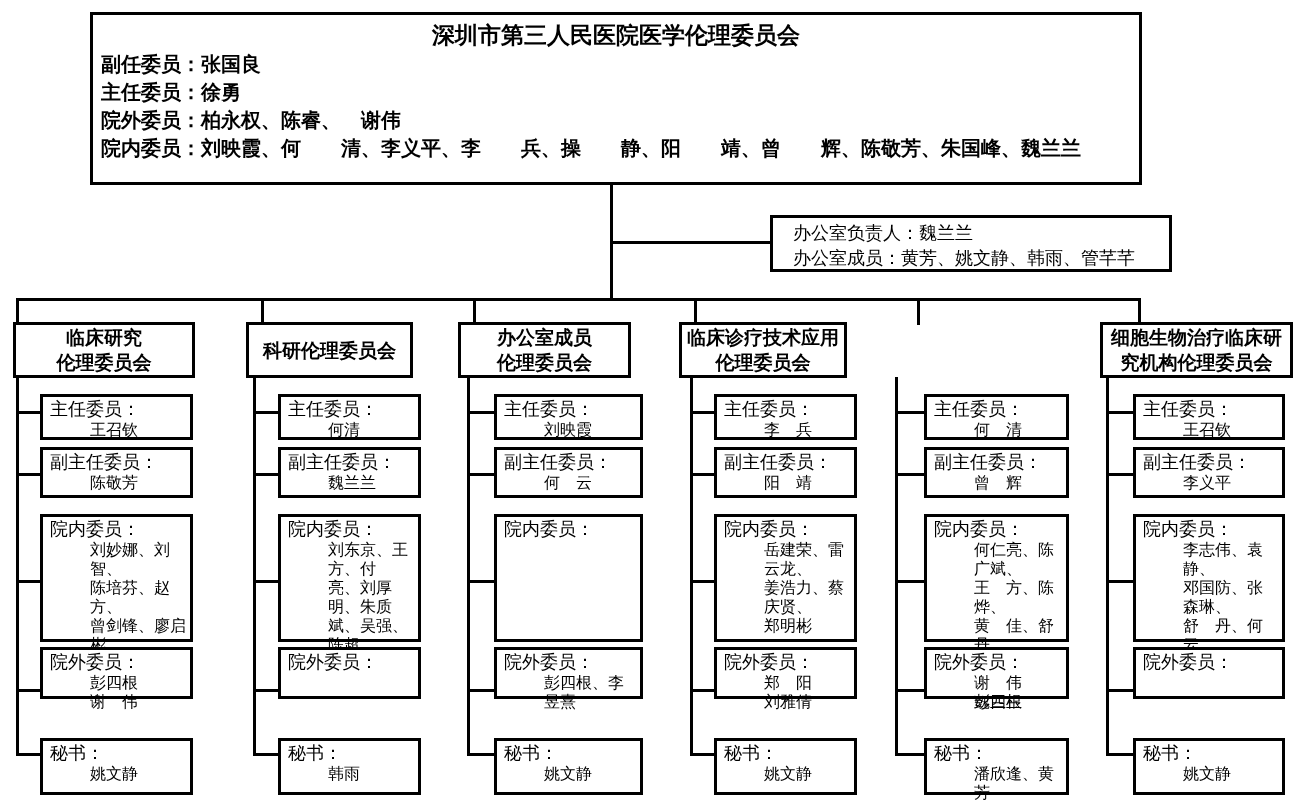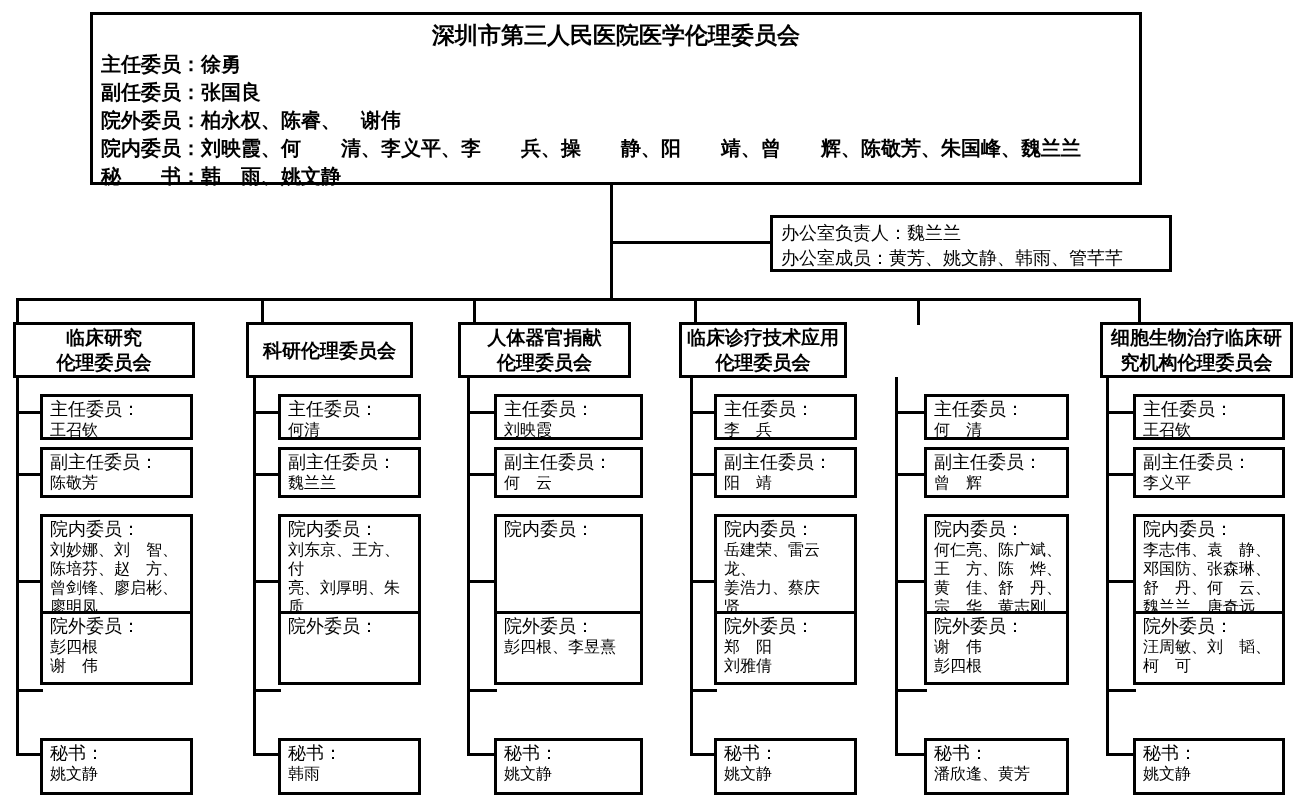--- a/index.html
+++ b/index.html
@@ -9,56 +9,55 @@
   }
   .box{position:absolute;border:3px solid #000;background:#fff;box-sizing:border-box;}
   .line{position:absolute;background:#000;}
 
   
   #main-box{left:90px;top:12px;width:1052px;height:173px;padding:0 8px;}
   #main-box .title{font-weight:bold;font-size:23px;text-align:center;margin-top:5px;line-height:30px;}
   #main-box .row{font-weight:bold;font-size:20px;line-height:28px;white-space:nowrap;}
 
   
-  #office-box{left:770px;top:215px;width:402px;height:57px;padding:2px 8px;
+  #office-box{left:770px;top:215px;width:402px;height:57px;padding:2px 20px;
     font-family:"DejaVu Serif",serif;font-size:18px;line-height:25px;}
   #office-box div{white-space:nowrap;}
 
   
   .vline{width:3px;}
   .hline{height:3px;}
   .tick{top:298px;height:27px;width:3px;}
   .spine{top:377px;height:379px;width:3px;}
   .stub{height:3px;}
   .stub.s1{top:411px}.stub.s2{top:473px}.stub.s3{top:580px}.stub.s4{top:689px}.stub.s5{top:753px}
 
   
   .hdr{top:322px;height:56px;display:flex;align-items:center;justify-content:center;
        text-align:center;font-weight:bold;font-size:19px;line-height:25px;white-space:pre-line;}
   .sub{padding:1px 4px 0 7px;font-size:16px;line-height:19px;}
   .sub .lbl{display:block;font-weight:normal;font-size:18px;line-height:22px;white-space:nowrap;}
-  .sub .mem{display:block;white-space:pre-line;}
+  .sub .mem{display:block;white-space:pre-line;margin-left:40px;}
   .b-chair{top:394px;height:46px;}
   .b-vice{top:447px;height:51px;}
   .b-int{top:514px;height:128px;}
-  .b-ext{top:611px;height:74px;}
+  .b-ext{top:647px;height:52px;}
   .b-sec{top:738px;height:57px;}
 </style>
 </head>
 <body>
 
 <div id="stage">
 
   <div class="box" id="main-box">
     <div class="title">深圳市第三人民医院医学伦理委员会</div>
+    <div class="row">副任委员：张国良</div>
     <div class="row">主任委员：徐勇</div>
-    <div class="row">副任委员：张国良</div>
     <div class="row">院外委员：柏永权、陈睿、　谢伟</div>
     <div class="row">院内委员：刘映霞、何　　清、李义平、李　　兵、操　　静、阳　　靖、曾　　辉、陈敬芳、朱国峰、魏兰兰</div>
-    <div class="row">秘　　书：韩　雨、姚文静</div>
   </div>
 
   <div class="box" id="office-box">
     <div>办公室负责人：魏兰兰</div>
     <div>办公室成员：黄芳、姚文静、韩雨、管芊芊</div>
   </div>
 
   <div class="line vline" style="left:610px;top:183px;height:118px;"></div>
   <div class="line hline" style="left:610px;top:241px;width:160px;"></div>
   <div class="line hline" style="left:16px;top:298px;width:1125px;"></div>
@@ -122,21 +121,21 @@
   </div>
   <div class="box sub b-ext" style="left:278px;width:143px;">
     <span class="lbl">院外委员：</span>
   </div>
   <div class="box sub b-sec" style="left:278px;width:143px;">
     <span class="lbl">秘书：</span>
     <span class="mem">韩雨</span>
   </div>
 
   <div class="line tick" style="left:473px;"></div>
-  <div class="box hdr" style="left:458px;width:173px;">人体器官捐献
+  <div class="box hdr" style="left:458px;width:173px;">办公室成员
 伦理委员会</div>
   <div class="line spine" style="left:467px;"></div>
   <div class="line stub s1" style="left:467px;width:30px;"></div>
   <div class="line stub s2" style="left:467px;width:30px;"></div>
   <div class="line stub s3" style="left:467px;width:30px;"></div>
   <div class="line stub s4" style="left:467px;width:30px;"></div>
   <div class="line stub s5" style="left:467px;width:30px;"></div>
   <div class="box sub b-chair" style="left:494px;width:149px;">
     <span class="lbl">主任委员：</span>
     <span class="mem">刘映霞</span>
@@ -242,21 +241,19 @@
   </div>
   <div class="box sub b-int" style="left:1133px;width:152px;">
     <span class="lbl">院内委员：</span>
     <span class="mem">李志伟、袁　静、
 邓国防、张森琳、
 舒　丹、何　云、
 魏兰兰、唐奇远</span>
   </div>
   <div class="box sub b-ext" style="left:1133px;width:152px;">
     <span class="lbl">院外委员：</span>
-    <span class="mem">汪周敏、刘　韬、
-柯　可</span>
   </div>
   <div class="box sub b-sec" style="left:1133px;width:152px;">
     <span class="lbl">秘书：</span>
     <span class="mem">姚文静</span>
   </div>
 
 </div>
 
 </body></html>

